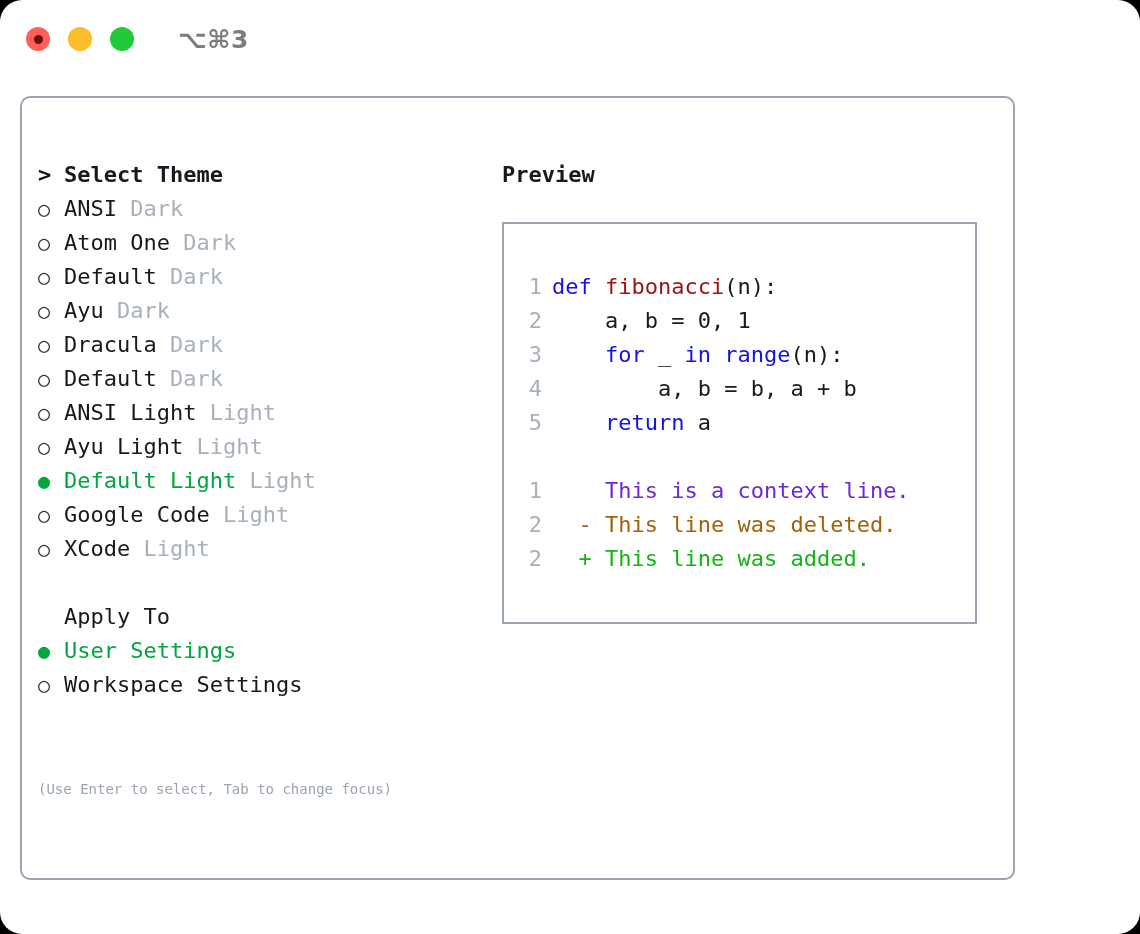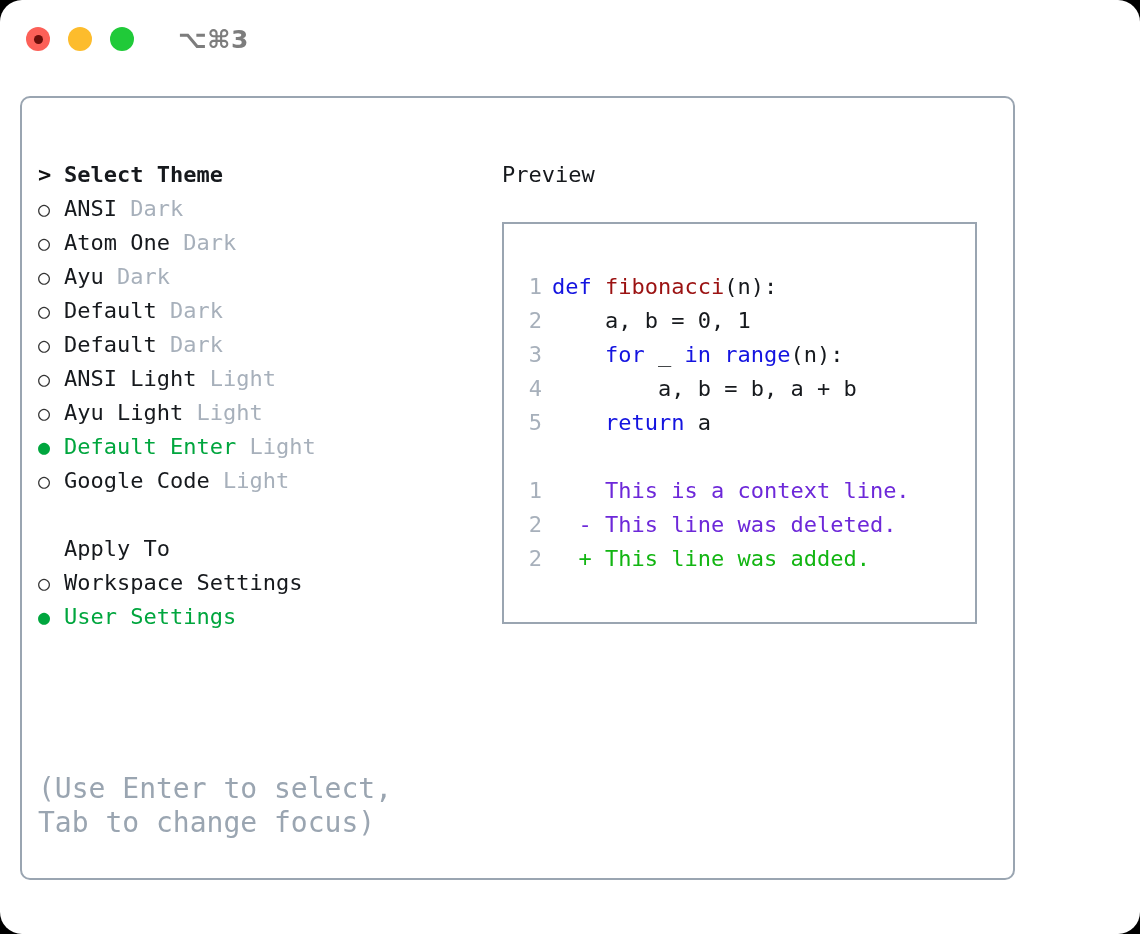--- a/index.html
+++ b/index.html
@@ -126,35 +126,35 @@
   .label        { color: #16191d; }
   .label.bold   { font-weight: bold; }
   .label.selected { color: #00a63e; }
   .badge        { color: #a7b0bb; }
 
   #hint {
     position: absolute;
     left: 16px;
     top: 662px;
     width: 420px;
-    font-size: 28px;
+    font-size: 14px;
     line-height: 34px;
     color: #9aa5b1;
   }
 
   
   #right-col {
     position: absolute;
     left: 480px;
     top: 48px;
     width: 490px;
   }
   #preview-title {
     font-size: 22px;
-    font-weight: normal;
+    font-weight: bold;
     color: #16191d;
     line-height: 34px;
   }
   #preview-box {
     margin-top: 30px;
     width: 475px;
     height: 402px;
     border: 2px solid #9aa5b1;
     box-sizing: border-box;
     background: #ffffff;
@@ -175,21 +175,21 @@
     display: inline-block;
     width: 26px;
     text-align: right;
     color: #a7b0bb;
     margin-right: 10px;
   }
   .kw   { color: #1414e0; }
   .fn   { color: #9b1212; }
   .plain{ color: #16191d; }
   .ctx  { color: #6d28d9; }
-  .del  { color: #6d28d9; }
+  .del  { color: #a16207; }
   .add  { color: #12b512; }
   .spacer-line { height: 34px; }
 </style>
 </head>
 <body>
 
 <div id="app-window">
 
   <div id="titlebar">
     <div class="traffic-lights">
@@ -203,33 +203,35 @@
   </div>
 
   <div id="main-panel">
     <div id="panel-inner">
 
       <div id="left-col">
         <div id="theme-list">
             <div class="row"><span class="marker prompt">&gt;</span><span class="label bold">Select Theme</span></div>
             <div class="row"><span class="marker unsel">○</span><span class="label">ANSI </span><span class="badge">Dark</span></div>
             <div class="row"><span class="marker unsel">○</span><span class="label">Atom One </span><span class="badge">Dark</span></div>
+            <div class="row"><span class="marker unsel">○</span><span class="label">Default </span><span class="badge">Dark</span></div>
             <div class="row"><span class="marker unsel">○</span><span class="label">Ayu </span><span class="badge">Dark</span></div>
-            <div class="row"><span class="marker unsel">○</span><span class="label">Default </span><span class="badge">Dark</span></div>
+            <div class="row"><span class="marker unsel">○</span><span class="label">Dracula </span><span class="badge">Dark</span></div>
             <div class="row"><span class="marker unsel">○</span><span class="label">Default </span><span class="badge">Dark</span></div>
             <div class="row"><span class="marker unsel">○</span><span class="label">ANSI Light </span><span class="badge">Light</span></div>
             <div class="row"><span class="marker unsel">○</span><span class="label">Ayu Light </span><span class="badge">Light</span></div>
-            <div class="row"><span class="marker sel">●</span><span class="label selected">Default Enter </span><span class="badge">Light</span></div>
+            <div class="row"><span class="marker sel">●</span><span class="label selected">Default Light </span><span class="badge">Light</span></div>
             <div class="row"><span class="marker unsel">○</span><span class="label">Google Code </span><span class="badge">Light</span></div>
+            <div class="row"><span class="marker unsel">○</span><span class="label">XCode </span><span class="badge">Light</span></div>
           </div>
         <div id="apply-to-group">
             <div class="row">&nbsp;</div>
             <div class="row"><span class="marker blank">○</span><span class="label">Apply To</span></div>
+            <div class="row"><span class="marker sel">●</span><span class="label selected">User Settings</span></div>
             <div class="row"><span class="marker unsel">○</span><span class="label">Workspace Settings</span></div>
-            <div class="row"><span class="marker sel">●</span><span class="label selected">User Settings</span></div>
           </div>
       </div>
 
       <div id="hint">(Use Enter to select, Tab to change focus)</div>
 
       <div id="right-col">
         <div id="preview-title">Preview</div>
         <div id="preview-box">
           <div id="code-area">
               <div class="code-line"><span class="ln">1</span><span class="kw">def</span><span class="plain"> </span><span class="fn">fibonacci</span><span class="plain">(n):</span></div>

